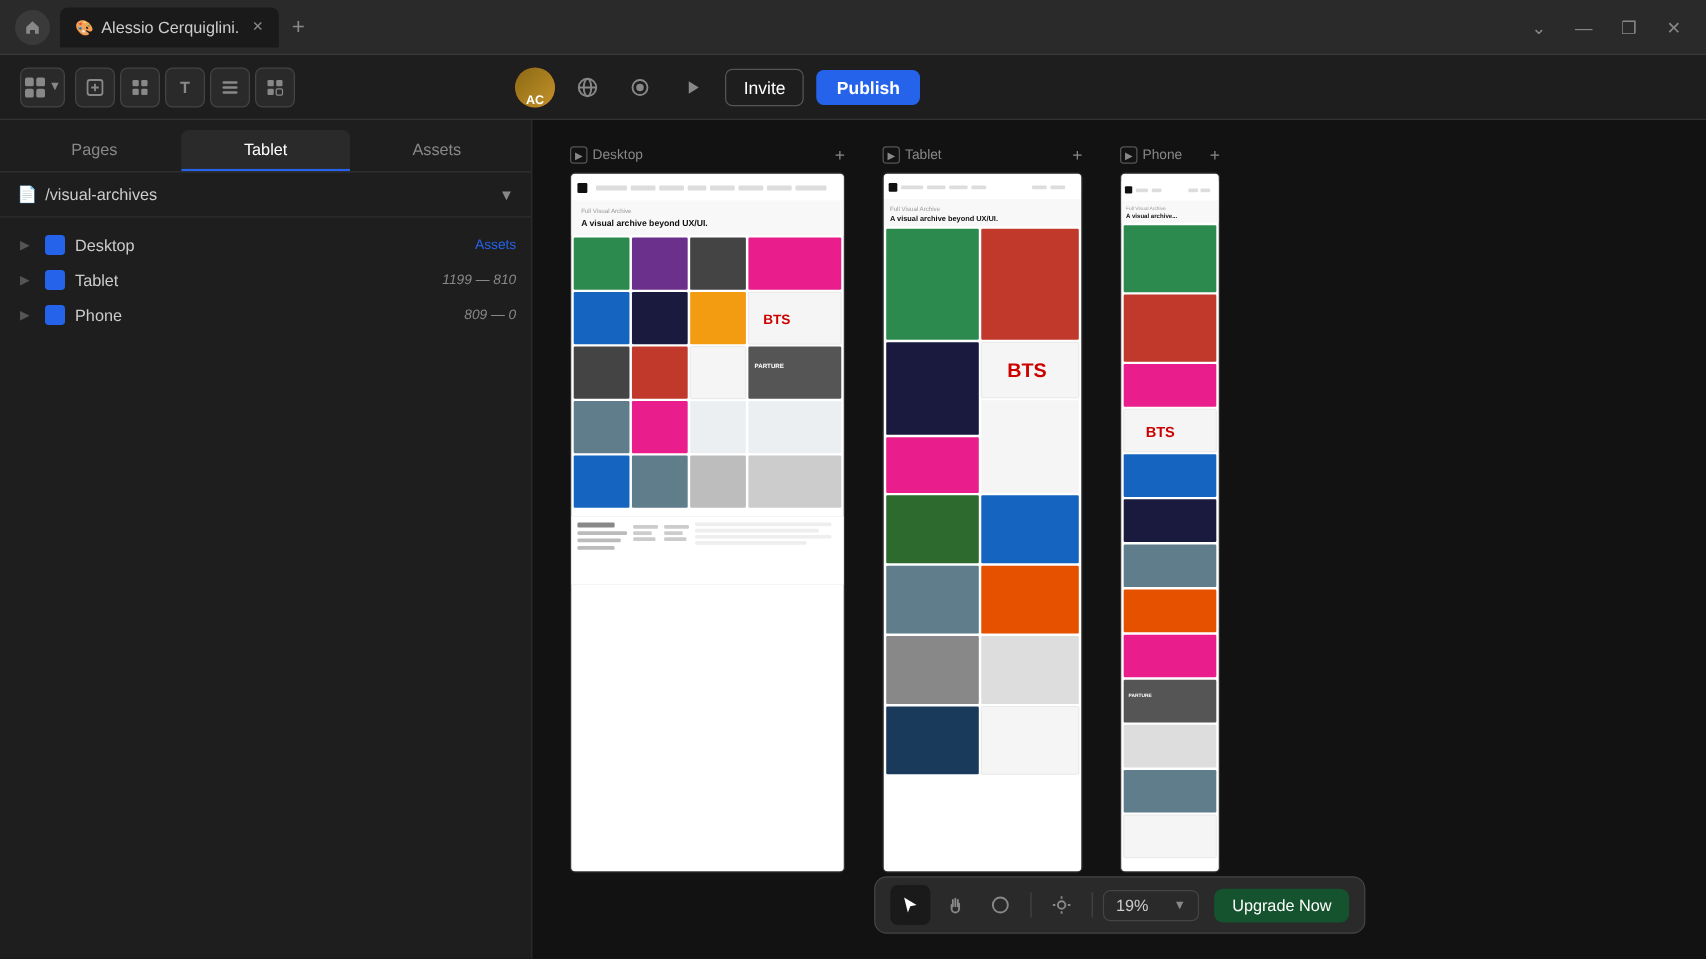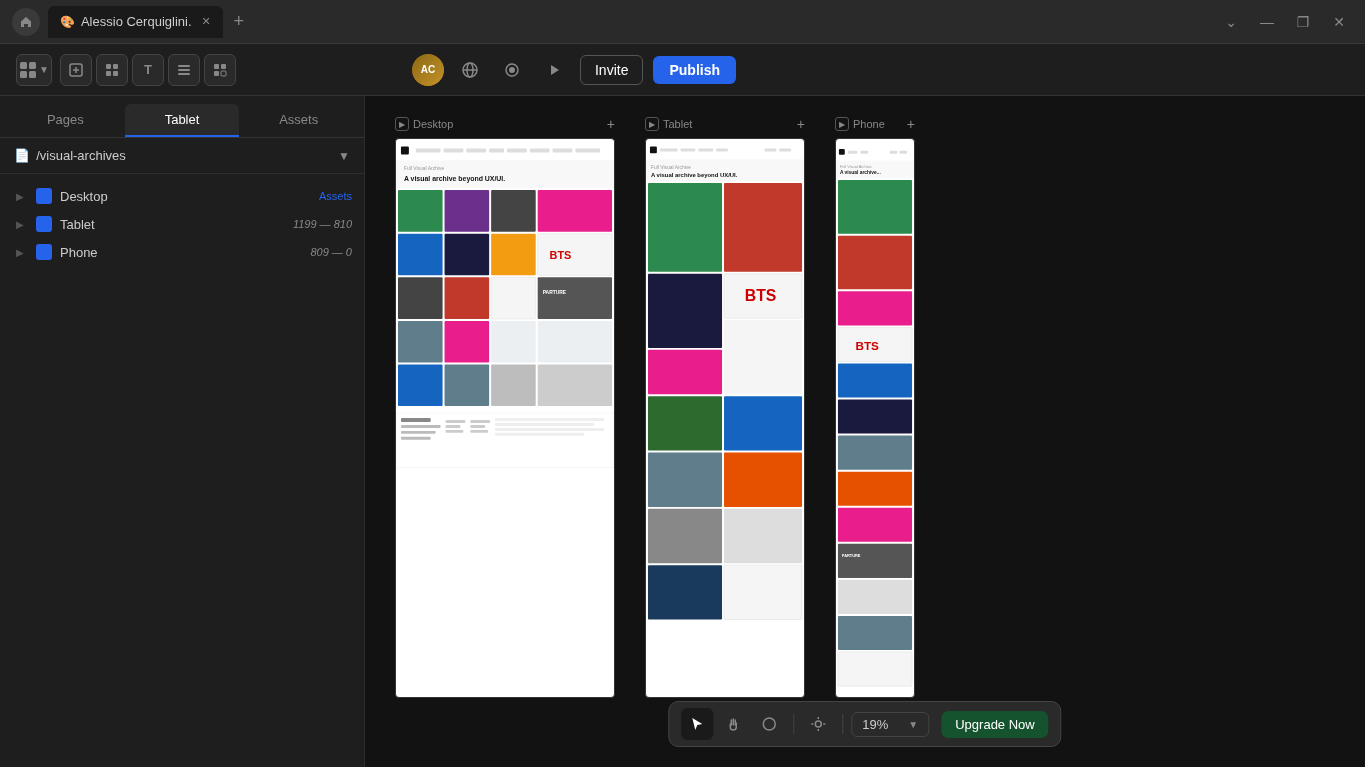--- a/index.html
+++ b/index.html
@@ -164,21 +164,21 @@
     }
 
     
     .main-layout {
       display: flex;
       height: calc(767px - 44px - 52px);
     }
 
     
     .sidebar {
-      width: 365px;
+      width: 426px;
       background: #1e1e1e;
       border-right: 1px solid #2e2e2e;
       display: flex;
       flex-direction: column;
       flex-shrink: 0;
     }
     .sidebar-tabs {
       display: flex;
       border-bottom: 1px solid #333;
       padding: 8px 8px 0;
@@ -435,21 +435,21 @@
           <rect x="8" y="8" width="5" height="5" rx="1" stroke="#888" stroke-width="1"></rect>
         </svg>
       </div>
     </div>
   </div>
 
 
   <div class="toolbar-right">
     <div class="avatar-group">
       <div class="avatar">
-        <div style="width:32px;height:32px;background:linear-gradient(135deg,#8b6914,#c4922a);border-radius:50%;overflow:hidden;display:flex;align-items:center;justify-content:center;">
+        <div style="width:32px;height:32px;background:linear-gradient(135deg,#8b6914,#c4922a);border-radius:50%;overflow:hidden;display:flex;align-items:flex-end;justify-content:center;">
           <span style="font-size:10px;color:#fff;font-weight:600;">AC</span>
         </div>
       </div>
     </div>
     <div class="icon-btn">
       <svg width="18" height="18" viewBox="0 0 18 18" fill="none">
         <circle cx="9" cy="9" r="7" stroke="#888" stroke-width="1.5"></circle>
         <ellipse cx="9" cy="9" rx="3" ry="7" stroke="#888" stroke-width="1.5"></ellipse>
         <line x1="2" y1="9" x2="16" y2="9" stroke="#888" stroke-width="1.5"></line>
       </svg>

